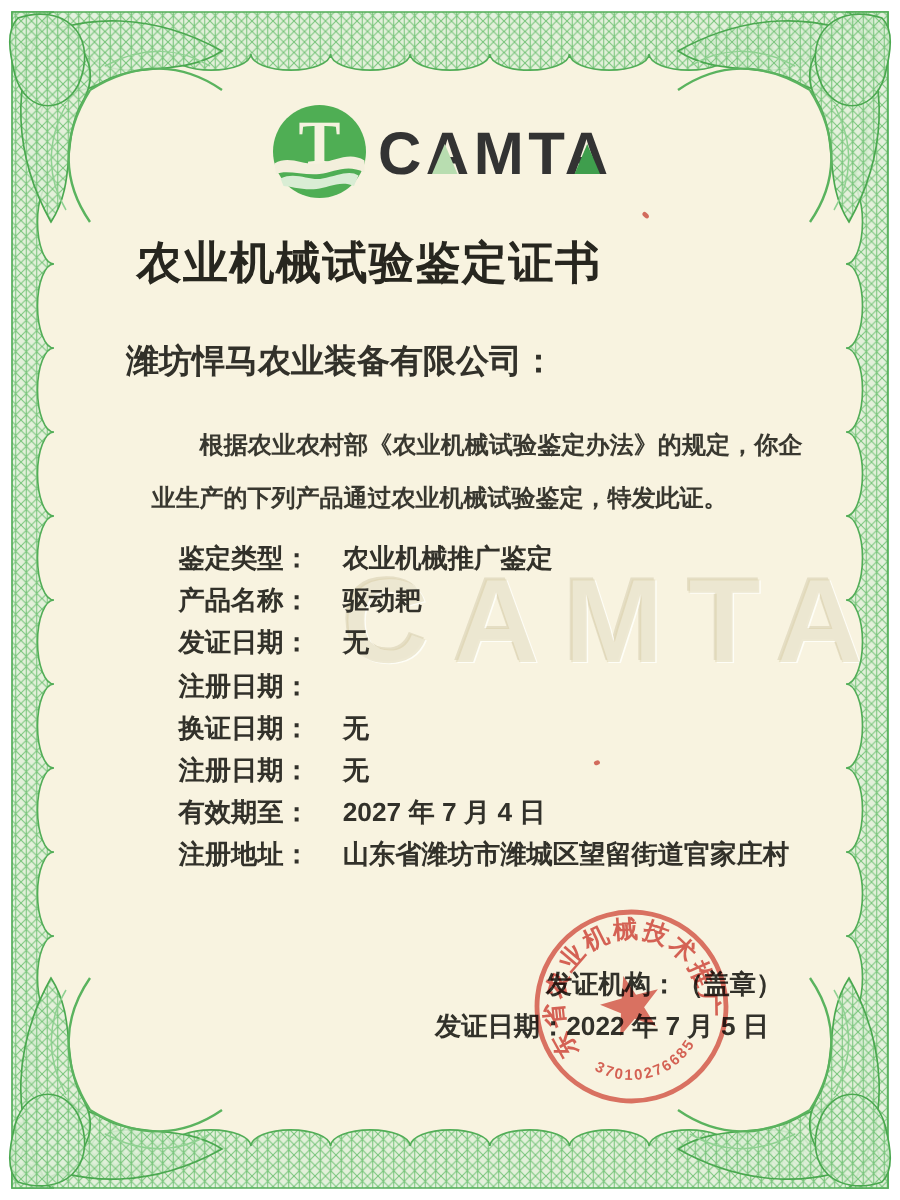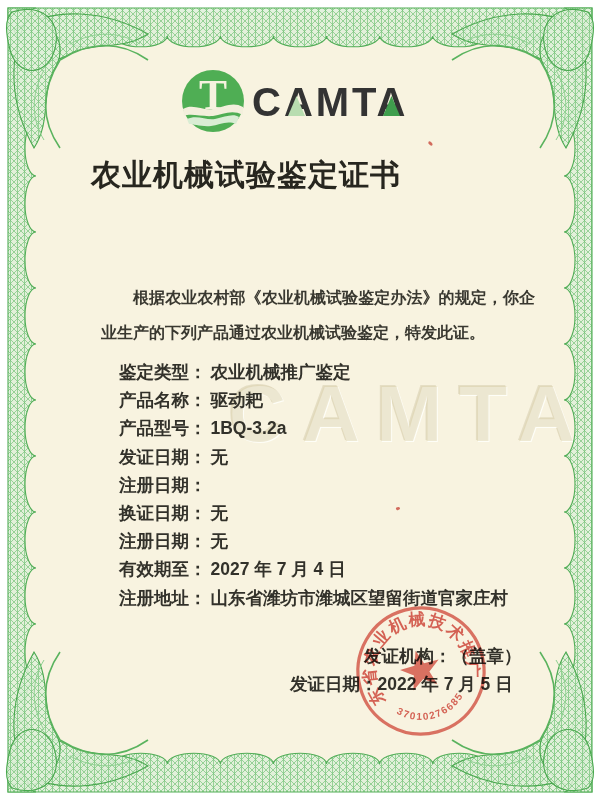--- a/index.html
+++ b/index.html
@@ -73,20 +73,21 @@
   }
   .fields {
     position: absolute;
     top: 358px; left: 119px; width: 440px;
   }
   .field-row {
     display: flex;
     height: 28.2px;
     align-items: center;
     white-space: nowrap;
+    gap: 18px;
   }
   .field-label { font-size: 17.5px; font-weight: bold; color: #32312a; }
   .field-value { font-size: 17.5px; font-weight: bold; color: #32312a; margin-left: 4px; }
   .issuer-line {
     position: absolute;
     top: 644px; left: 364px;
     font-size: 17.5px; font-weight: bold; color: #32312a;
     white-space: nowrap;
   }
   .date-line {
@@ -165,35 +166,32 @@
         <path d="M7,53 C17,48 27,55 35,53 C45,51 53,47 59,51 L56,58 C47,54 39,59 31,60 C22,61 13,58 9,58 Z" fill="#d9edd4"></path>
       </g>
       <text x="72" y="50" font-size="40" font-weight="800" fill="#333333" letter-spacing="3">CAMTA</text>
       <polygon points="116.5,30 125,50 108,50" fill="#b8ddb0"></polygon>
       <polygon points="211.5,30 220,50 203,50" fill="#3f9e4d"></polygon>
     </svg>
   </div>
 
   <div class="cert-title">农业机械试验鉴定证书</div>
 
+  <div class="addressee">潍坊悍马农业装备有限公司：</div>
 
   <div class="body-para">根据农业农村部《农业机械试验鉴定办法》的规定，你企业生产的下列产品通过农业机械试验鉴定，特发此证。</div>
 
   <div class="fields">
     <div class="field-row">
       <span class="field-label">鉴定类型：</span>
       <span class="field-value">农业机械推广鉴定</span>
     </div>
     <div class="field-row">
       <span class="field-label">产品名称：</span>
       <span class="field-value">驱动耙</span>
-    </div>
-    <div class="field-row">
-      <span class="field-label">产品型号：</span>
-      <span class="field-value">1BQ-3.2a</span>
     </div>
     <div class="field-row">
       <span class="field-label">发证日期：</span>
       <span class="field-value">无</span>
     </div>
     <div class="field-row">
       <span class="field-label">注册日期：</span>
     </div>
     <div class="field-row">
       <span class="field-label">换证日期：</span>

